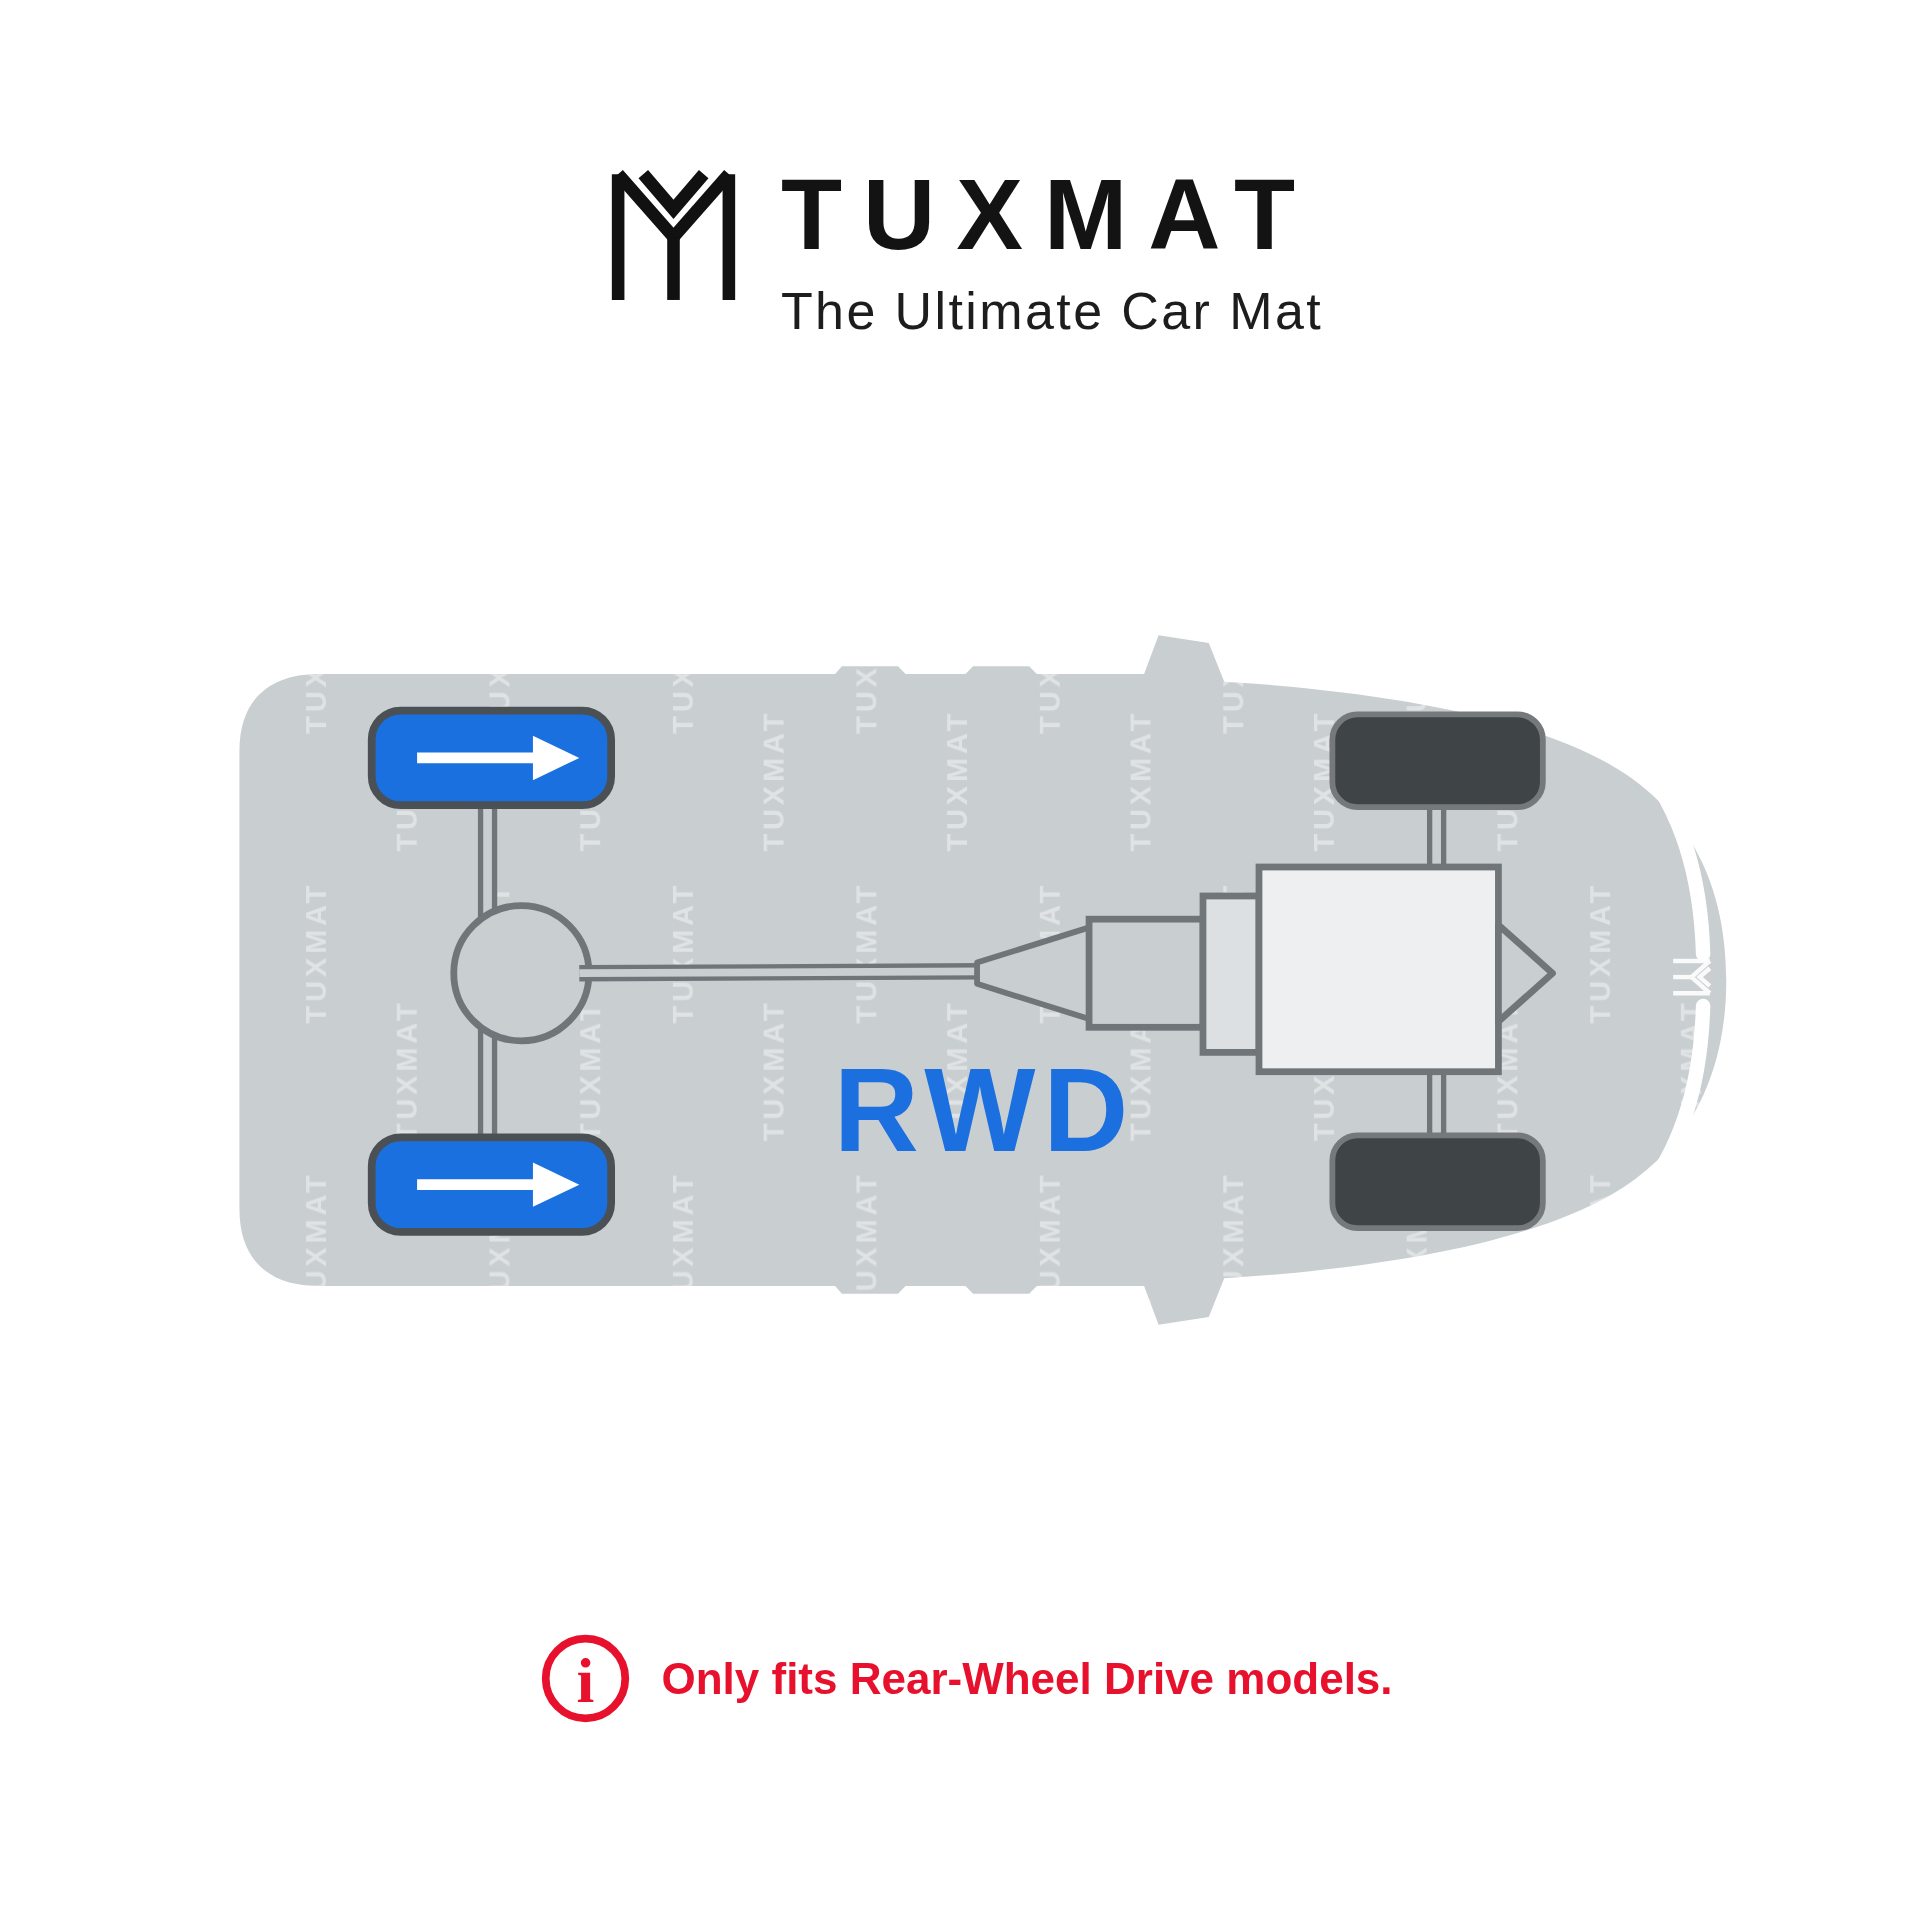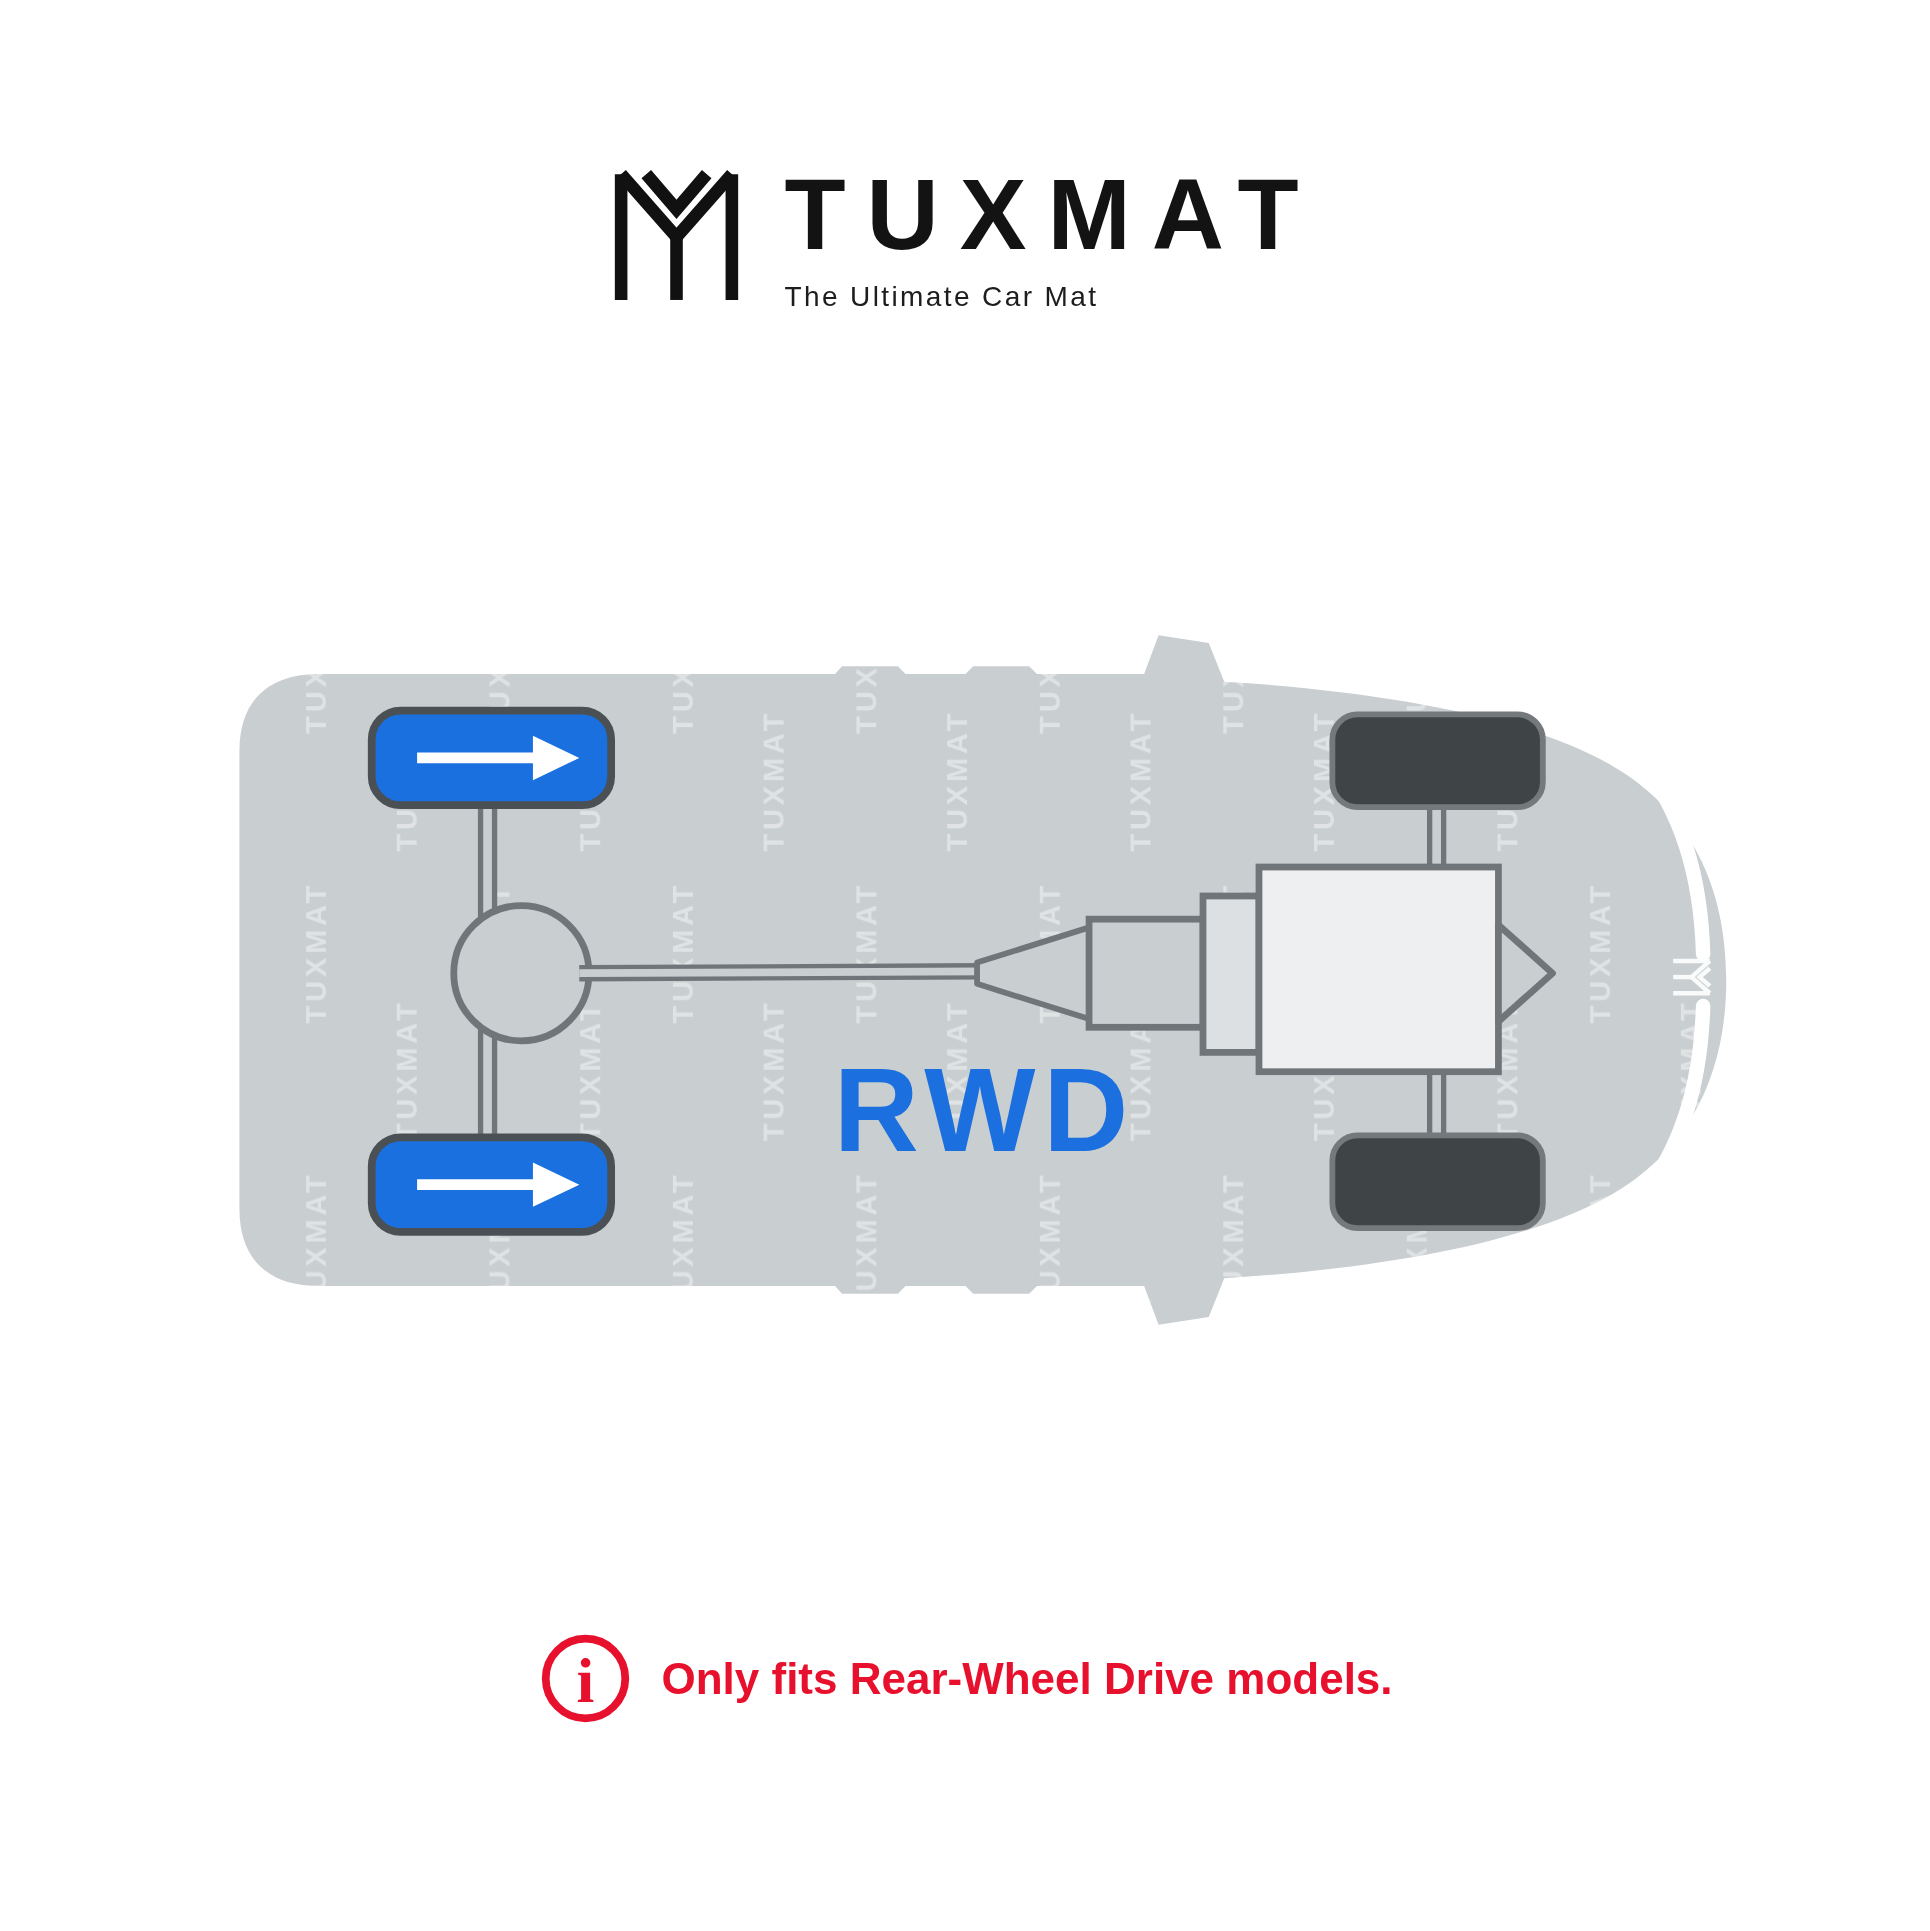--- a/index.html
+++ b/index.html
@@ -15,21 +15,21 @@
     position:absolute;top:154px;left:0;right:0;
     display:flex;justify-content:center;align-items:flex-start;gap:41px;
   }
   .brand .logo{width:133px;height:151px;}
   .brand-text{display:flex;flex-direction:column;}
   .brand-name{
     font-size:100px;font-weight:700;color:#131313;
     letter-spacing:21px;line-height:1;margin-top:9.7px;white-space:nowrap;
   }
   .brand-tagline{
-    font-size:28px;font-weight:400;color:#1d1d1d;
+    font-size:52px;font-weight:400;color:#1d1d1d;
     letter-spacing:2.4px;margin-top:17.4px;white-space:nowrap;
   }
   
   .diagram{position:absolute;left:0;top:0;width:1930px;height:1931px;}
   .rwd-label{
     font-family:"Liberation Sans",sans-serif;
     font-weight:700;
     letter-spacing:8px;
   }
   .wm-text{

